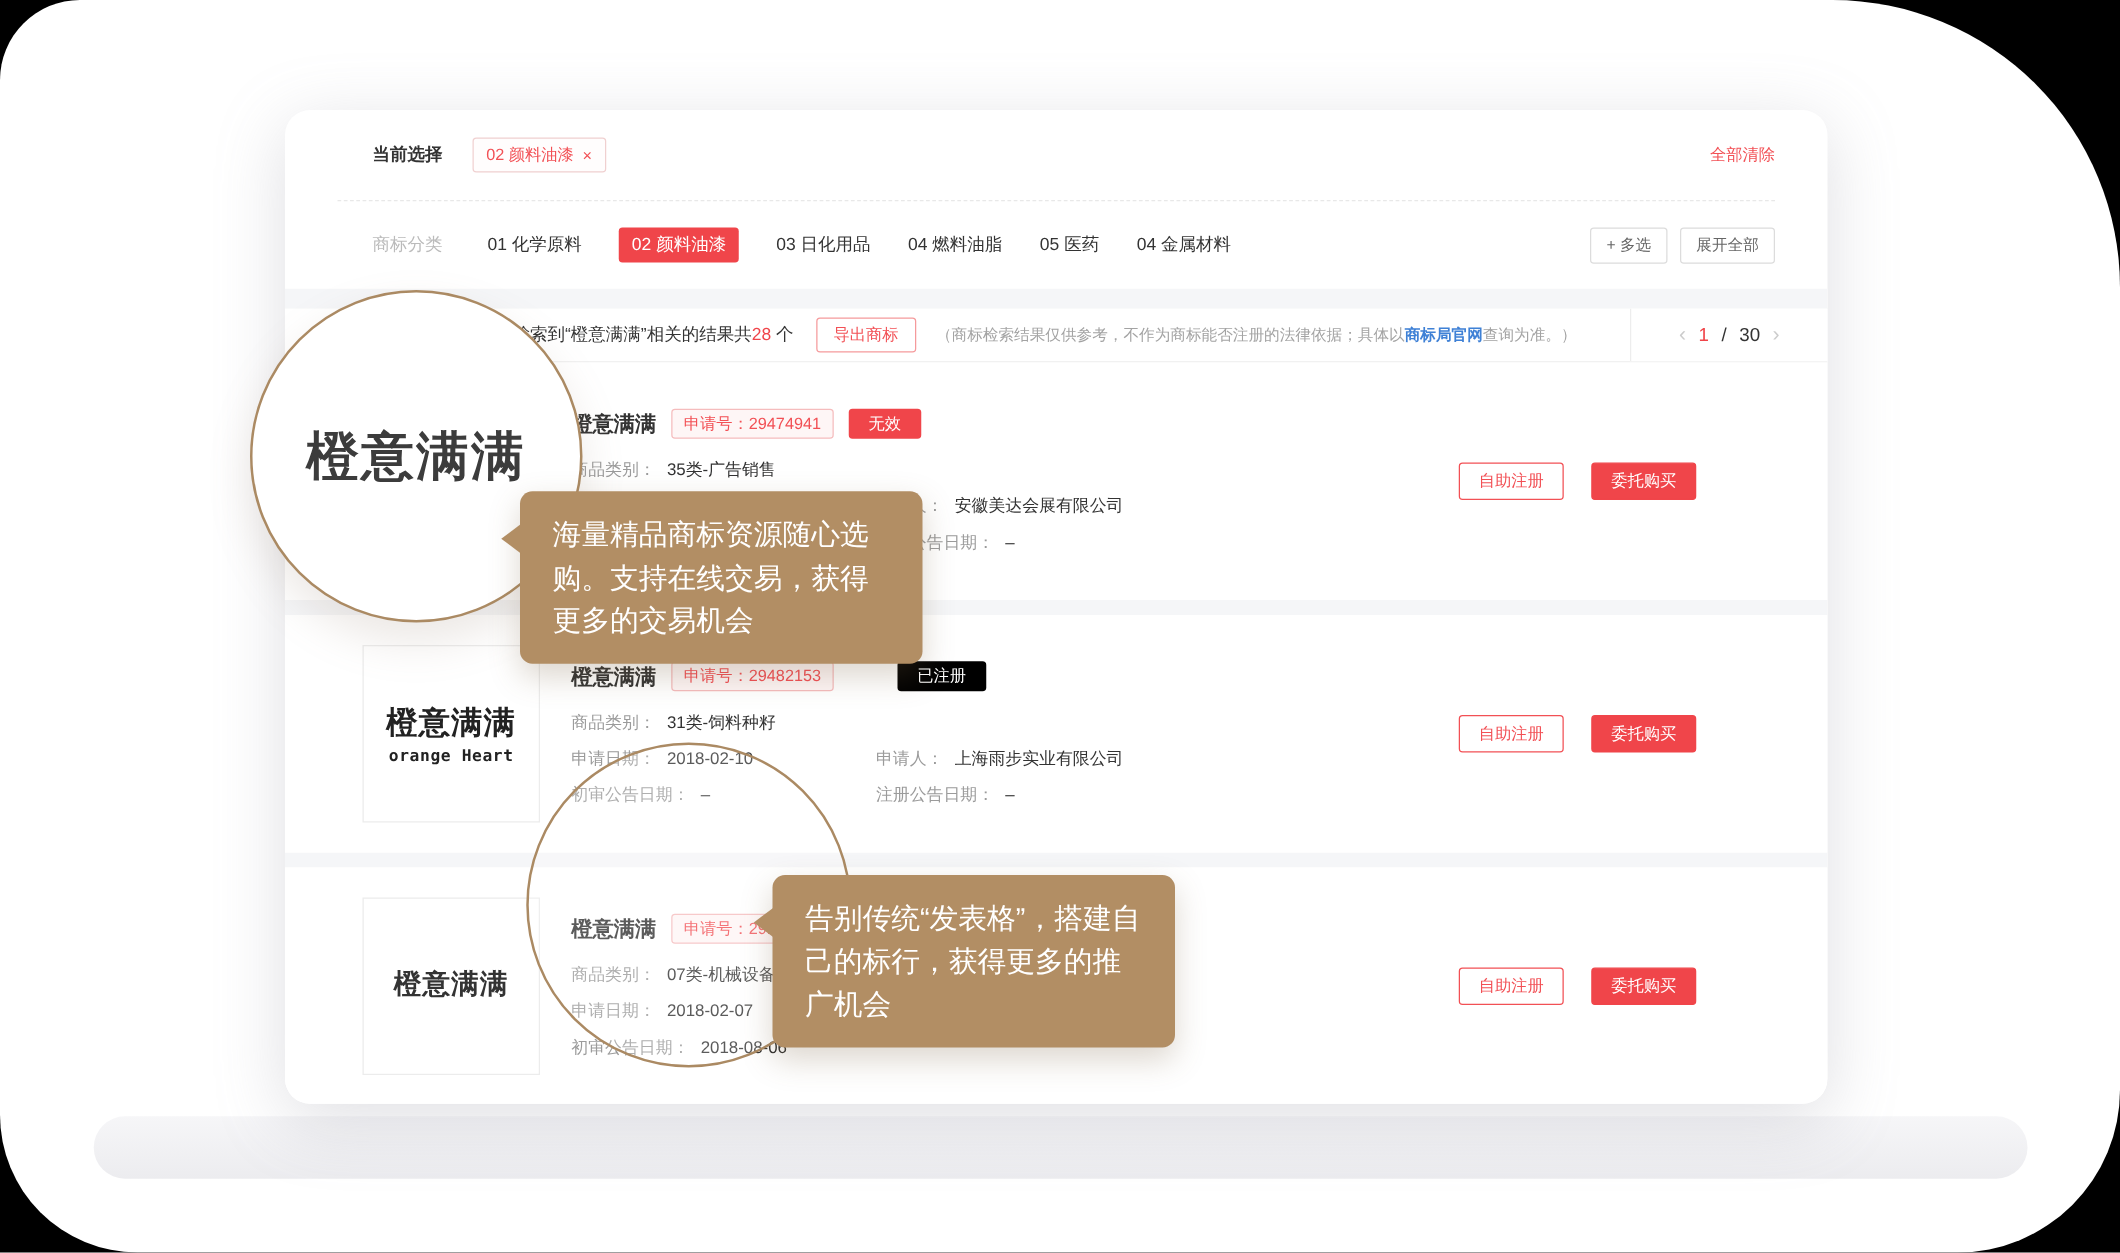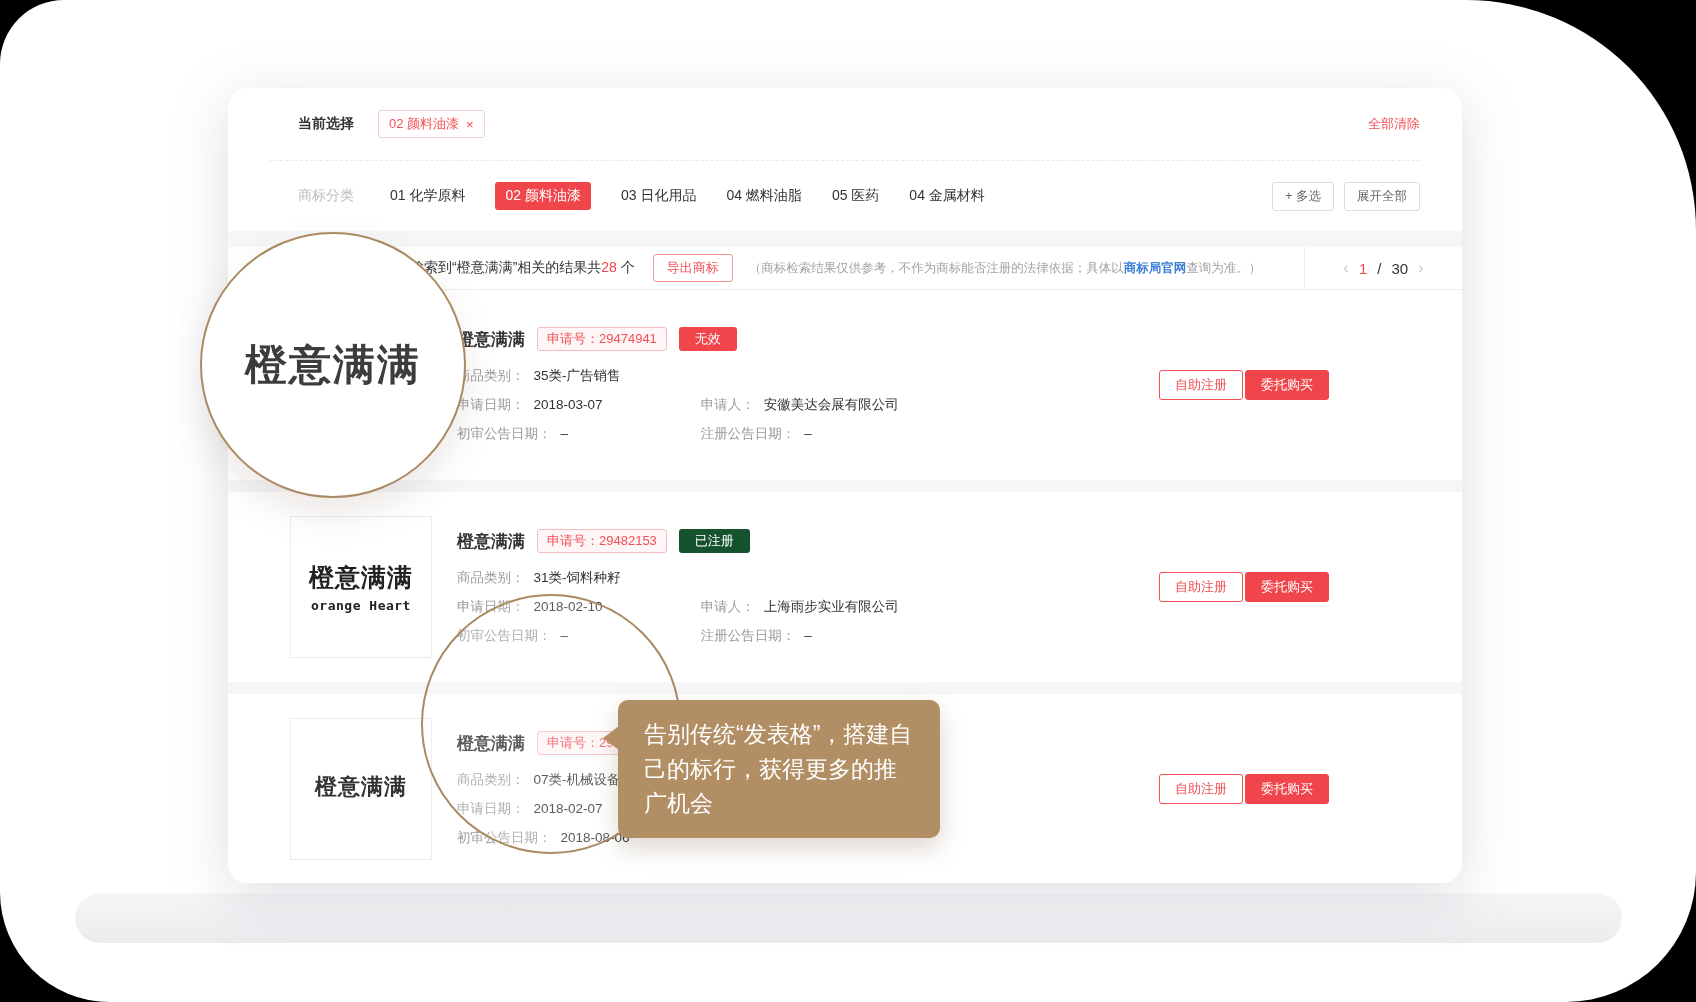--- a/index.html
+++ b/index.html
@@ -90,25 +90,25 @@
   }
   .row-details { margin-left:25px; width:660px; }
   .title-line { display:flex; align-items:center; gap:12px; margin-bottom:16px; }
   .tm-name { font-size:17px; font-weight:bold; color:#333; }
   .appno-tag {
     font-size:13px; color:#f25055; border:1px solid #f5bcbd; background:#fef6f6;
     padding:2px 9px; border-radius:3px; white-space:nowrap;
   }
   .badge { font-size:13px; color:#fff; padding:3px 16px; border-radius:3px; white-space:nowrap; }
   .badge-red { background:#f0454a; }
-  .badge-gray { background:#14532d; }
+  .badge-gray { background:#000000;margin-left:39px; }
   .detail-line { font-size:13.5px; color:#333; margin-top:11px; white-space:nowrap; }
   .lbl { color:#9b9b9b; margin-right:9px; }
   .col1 { display:inline-block; width:240px; }
-  .row-actions { position:absolute; right:133px; top:50%; transform:translateY(-50%); display:flex; gap:2px; }
+  .row-actions { position:absolute; right:105px; top:50%; transform:translateY(-50%); display:flex; gap:22px; }
   .btn-outline {
     border:1px solid #f25055; color:#f25055; background:#fff;
     font-size:13px; padding:5px 15px; border-radius:3px; cursor:pointer; font-family:inherit;
   }
   .btn-solid {
     border:1px solid #f0454a; background:#f0454a; color:#fff;
     font-size:13px; padding:5px 15px; border-radius:3px; cursor:pointer; font-family:inherit;
   }
   
   .circle { position:absolute; border-radius:50%; border:2px solid #ab8a63; z-index:20; }
@@ -267,17 +267,20 @@
       </div>
     </div>
 
   </div>
 
   <div class="circle circle-1">
     <span class="circle-mark">橙意满满</span>
   </div>
   <div class="circle circle-2"></div>
 
+  <div class="tooltip tooltip-1">
+    <span>海量精品商标资源随心选购。支持在线交易，获得更多的交易机会</span>
+  </div>
   <div class="tooltip tooltip-2">
     <span>告别传统“发表格”，搭建自己的标行，获得更多的推广机会</span>
   </div>
 
 </div>
 
 </body></html>

